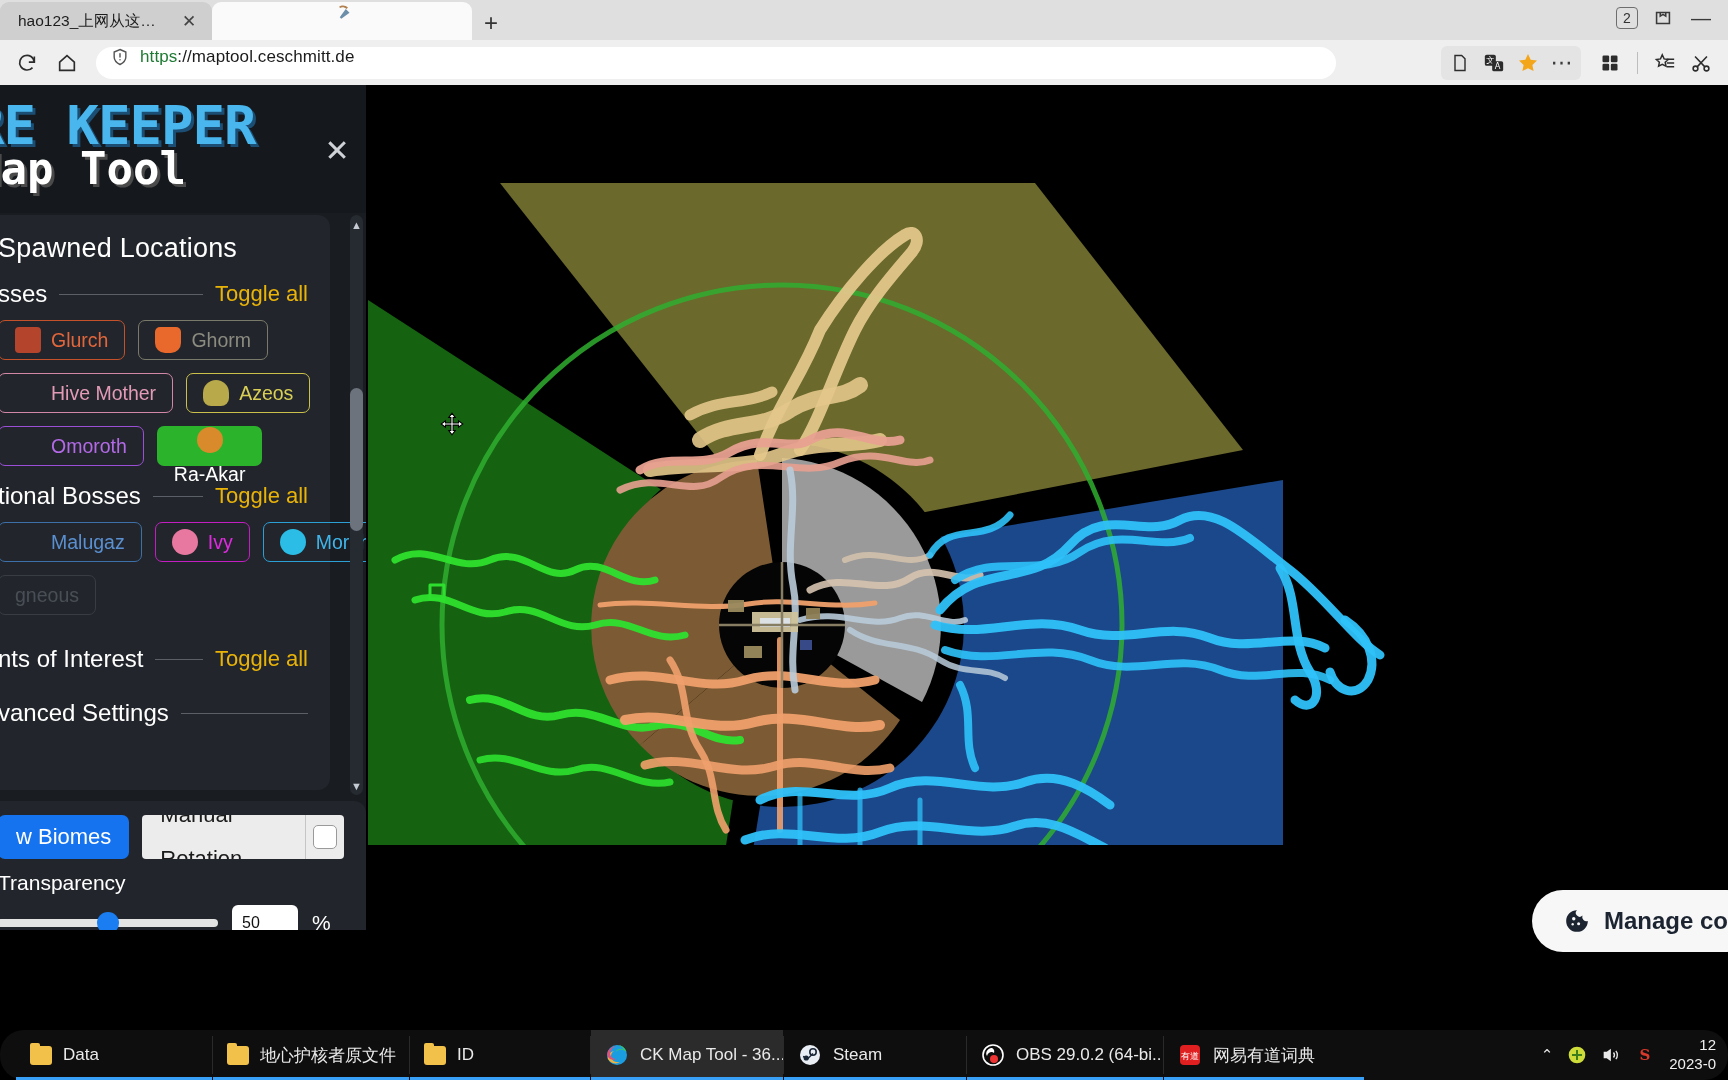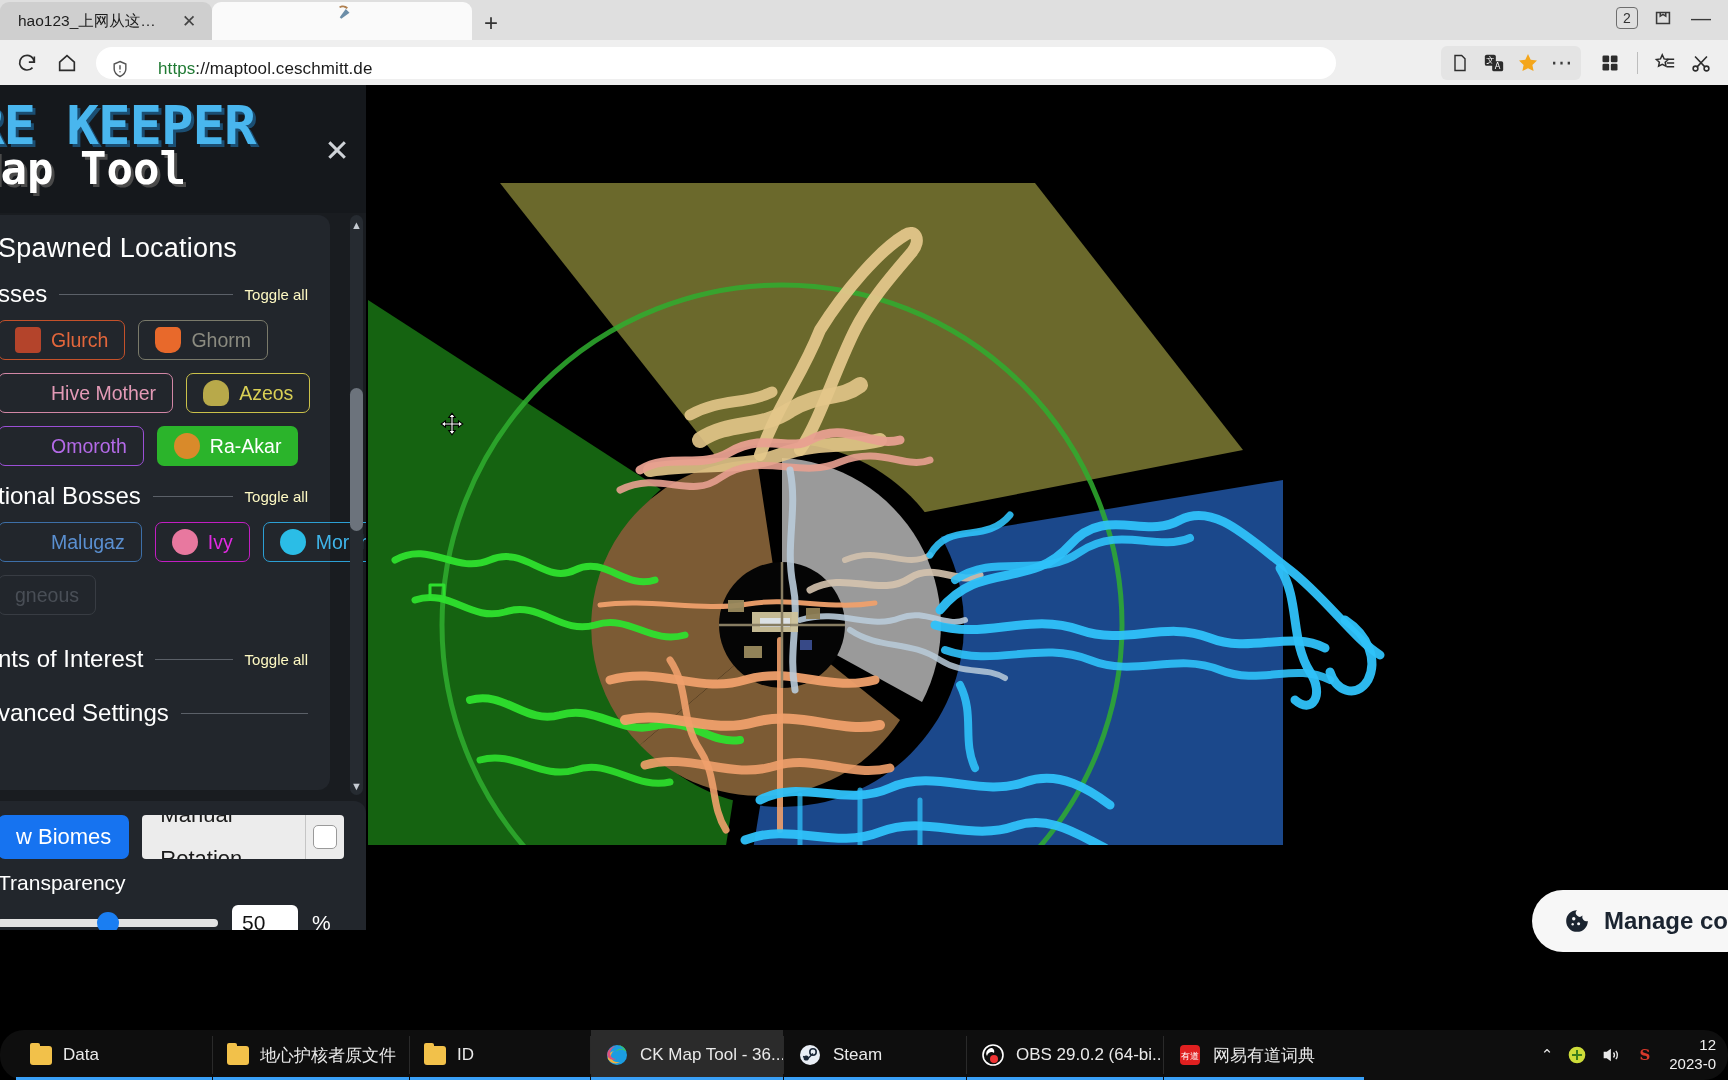--- a/index.html
+++ b/index.html
@@ -26,22 +26,22 @@
   .tab-title { flex:1; overflow:hidden; text-overflow:ellipsis; font-size:15.5px; }
   .tab-close { width:22px; height:22px; display:flex; align-items:center; justify-content:center; font-size:17px; color:#444; border-radius:4px; }
   .newtab { width:38px; height:34px; display:flex; align-items:center; justify-content:center; font-size:24px; color:#333; font-weight:300; }
   #tab-right { margin-left:auto; display:flex; align-items:center; gap:14px; padding:0 14px 6px 0; height:38px;}
   .tabcount { border:1.5px solid #6e6e6e; border-radius:4px; min-width:22px; height:22px; font-size:14px; color:#333; display:flex; align-items:center; justify-content:center; padding:0 3px;}
   .chrome-ico { color:#3a3a3a; display:flex; align-items:center; justify-content:center; }
 
   #toolbar { position:absolute; left:0; top:40px; width:1728px; height:45px; background:#efefef; display:flex; align-items:center; gap:6px; padding:0 10px; }
   .tb-btn { width:34px; height:34px; display:flex; align-items:center; justify-content:center; color:#2c2c2c; border-radius:5px; }
   #omnibox {
-    flex:1; height:32px; background:#fff; border-radius:16px; display:flex; align-items:flex-end;
-    gap:28px; padding:0 14px; margin:0 6px; max-width:1240px;
+    flex:1; height:32px; background:#fff; border-radius:16px; display:flex; align-items:flex-start;
+    gap:10px; padding:0 14px; margin:0 6px; max-width:1240px;
   }
   #url { font-size:17px; color:#1b1b1b; letter-spacing:.1px; }
   #url .scheme { color:#1f7a33; }
   #tb-right { display:flex; align-items:center; gap:2px; margin-left:auto; }
   #tb-right-group { display:flex; align-items:center; background:#e4e4e4; border-radius:6px; padding:0 2px;}
   .tb-sep { width:1px; height:22px; background:#bdbdbd; margin:0 8px; }
 
   
   #map-canvas { position:absolute; left:366px; top:85px; width:1362px; height:845px; background:#000; overflow:hidden; }
   #map-world { position:absolute; left:-366px; top:-85px; width:1728px; height:845px; }
@@ -73,31 +73,31 @@
   #scroll-panel { position:absolute; left:-36px; top:130px; width:402px; height:580px; }
   #panel-card {
     position:absolute; left:0; top:0; width:366px; height:575px;
     background:#22262c; border-radius:12px; padding:18px 22px 0 34px;
   }
   #panel-title { font-size:27px; color:#fff; font-weight:400; margin-bottom:13px; letter-spacing:.2px; }
 
   .section-head { display:flex; align-items:center; gap:12px; margin-top:16px; margin-bottom:12px; }
   .section-head .sh-label { font-size:24px; color:#ffffff; white-space:nowrap; }
   .section-head .sh-rule { flex:1; height:1px; background:#5b6068; }
-  .section-head .sh-toggle { font-size:15px; color:#fef9c3; white-space:nowrap; }
+  .section-head .sh-toggle { font-size:22px; color:#eab308; white-space:nowrap; }
 
   .chip-row { display:flex; gap:13px; margin-bottom:13px; flex-wrap:nowrap; }
   .chip {
     display:flex; align-items:center; gap:10px;
     height:40px; padding:0 16px; border-radius:7px;
     border:1.6px solid transparent; background:transparent;
     font-size:19.5px; white-space:nowrap;
   }
   .chip .chip-ico { width:26px; height:26px; border-radius:4px; flex:0 0 26px; display:flex;align-items:center;justify-content:center; font-size:17px;}
-  .chip.solid { border-color:transparent; }
+  .chip.solid { border-color:transparent;flex-direction:column; }
   .chip.dim { opacity:.55; }
 
   #scrollbar-track { position:absolute; left:350px; top:130px; width:13px; height:580px; background:#262b31; border-radius:7px; }
   #scrollbar-thumb { position:absolute; left:0; top:173px; width:13px; height:143px; background:#6c737c; border-radius:7px; }
   .sb-arrow { position:absolute; left:0; width:13px; height:15px; display:flex; align-items:center; justify-content:center; color:#c6ccd3; font-size:11px;}
 
   #settings-card {
     position:absolute; left:-36px; top:716px; width:402px; height:200px;
     background:#22262c; border-radius:12px; padding:14px 22px 0 34px;
   }
@@ -113,21 +113,21 @@
   .seg-label { font-size:22px; color:#1b1b1b; padding:0 18px; line-height:44px; }
   .seg-div { width:1px; height:44px; background:#c5c5c5; }
   .seg-box { width:48px; height:44px; display:flex; align-items:center; justify-content:center; }
   .seg-check { width:24px; height:24px; border:1.6px solid #9a9a9a; border-radius:5px; background:#fff; }
 
   #transp-label { font-size:21px; color:#fff; margin-top:12px; }
   #transp-row { display:flex; align-items:center; gap:14px; margin-top:10px; }
   #slider { position:relative; width:220px; height:8px; background:#e3e3e3; border-radius:4px; }
   #slider-fill { position:absolute; left:0; top:0; height:8px; width:50%; background:#e3e3e3; border-radius:4px; }
   #slider-knob { position:absolute; left:50%; top:50%; width:22px; height:22px; margin-left:-11px; margin-top:-11px; border-radius:50%; background:#1a7ef2; }
-  #transp-input { width:66px; height:36px; background:#fff; border-radius:6px; color:#111; font-size:21px; display:flex; align-items:center; padding-left:10px; }
+  #transp-input { width:66px; height:36px; background:#fff; border-radius:6px; color:#111; font-size:16px; display:flex; align-items:center; padding-left:10px; }
   #transp-pct { font-size:21px; color:#fff; }
 
   
   #cookie-banner {
     position:absolute; right:-30px; bottom:128px; height:62px;
     background:#f7f7f7; border-radius:31px; display:flex; align-items:center; gap:14px;
     padding:0 30px 0 32px; box-shadow:0 2px 10px rgba(0,0,0,.4);
   }
   #cookie-text { font-size:24px; color:#1b2430; font-weight:bold; white-space:nowrap; }
 

